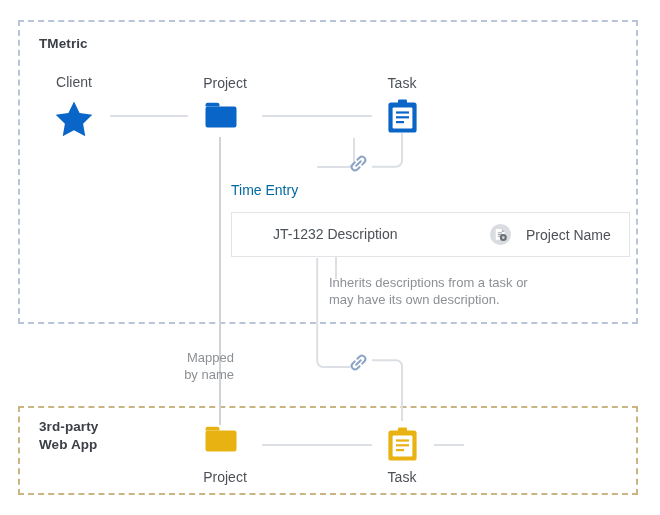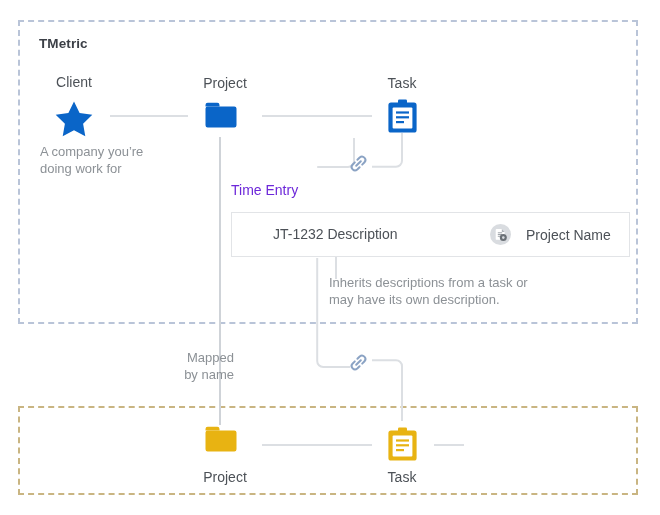--- a/index.html
+++ b/index.html
@@ -96,21 +96,21 @@
     white-space: pre-line;
   }
   .note.center { text-align: right; }
 
   
   #time-entry-label {
     position: absolute;
     left: 231px;
     top: 182px;
     font-size: 14px;
-    color: #6d28d9;
+    color: #0369a1;
   }
   #time-entry-box {
     position: absolute;
     left: 231px;
     top: 212px;
     width: 399px;
     height: 45px;
     box-sizing: border-box;
     border: 1px solid #e2e4e7;
     background: #ffffff;
@@ -150,34 +150,34 @@
 </head>
 <body>
 
 <div id="stage">
 
   <div class="section" id="tmetric-section"></div>
   <div class="section" id="thirdparty-section"></div>
 
   <div class="section-title" id="tmetric-title">TMetric</div>
 
+  <div class="section-title" id="thirdparty-title">3rd-party
+Web App</div>
 
   <div class="hline" style="left:110px; top:115px; width:78px;"></div>
   <div class="hline" style="left:262px; top:115px; width:110px;"></div>
 
   <div class="vline" style="left:219px; top:137px; height:288px;"></div>
 
   <div class="node-label" style="left:14px; top:74px;">Client</div>
   <div class="icon" id="client-icon" style="left:54px; top:100px;">
     <svg width="40" height="38" viewBox="0 0 40 38" aria-hidden="true">
       <path d="M20 1.5 L25.6 13.0 L38.3 14.8 L29.1 23.7 L31.3 36.3 L20 30.3 L8.7 36.3 L10.9 23.7 L1.7 14.8 L14.4 13.0 Z" fill="#0a65c8"></path>
     </svg>
   </div>
-  <div class="note" style="left:40px; top:143px;">A company you’re
-doing work for</div>
 
   <div class="node-label" style="left:165px; top:75px;">Project</div>
   <div class="icon" id="tmetric-project-icon" style="left:205px; top:101px;">
     <svg width="32" height="29" viewBox="0 0 32 29" aria-hidden="true">
       <path d="M0.5 4 a2.2 2.2 0 0 1 2.2 -2.2 h9.6 a2.2 2.2 0 0 1 2.2 2.2 v1.6 h-14 Z" fill="#0a65c8"></path>
       <path d="M0.5 7.6 a2.2 2.2 0 0 1 2.2 -2.2 h26.6 a2.2 2.2 0 0 1 2.2 2.2 v16.6 a2.2 2.2 0 0 1 -2.2 2.2 h-26.6 a2.2 2.2 0 0 1 -2.2 -2.2 Z" fill="#0a65c8"></path>
     </svg>
   </div>
 
   <div class="node-label" style="left:342px; top:75px;">Task</div>

